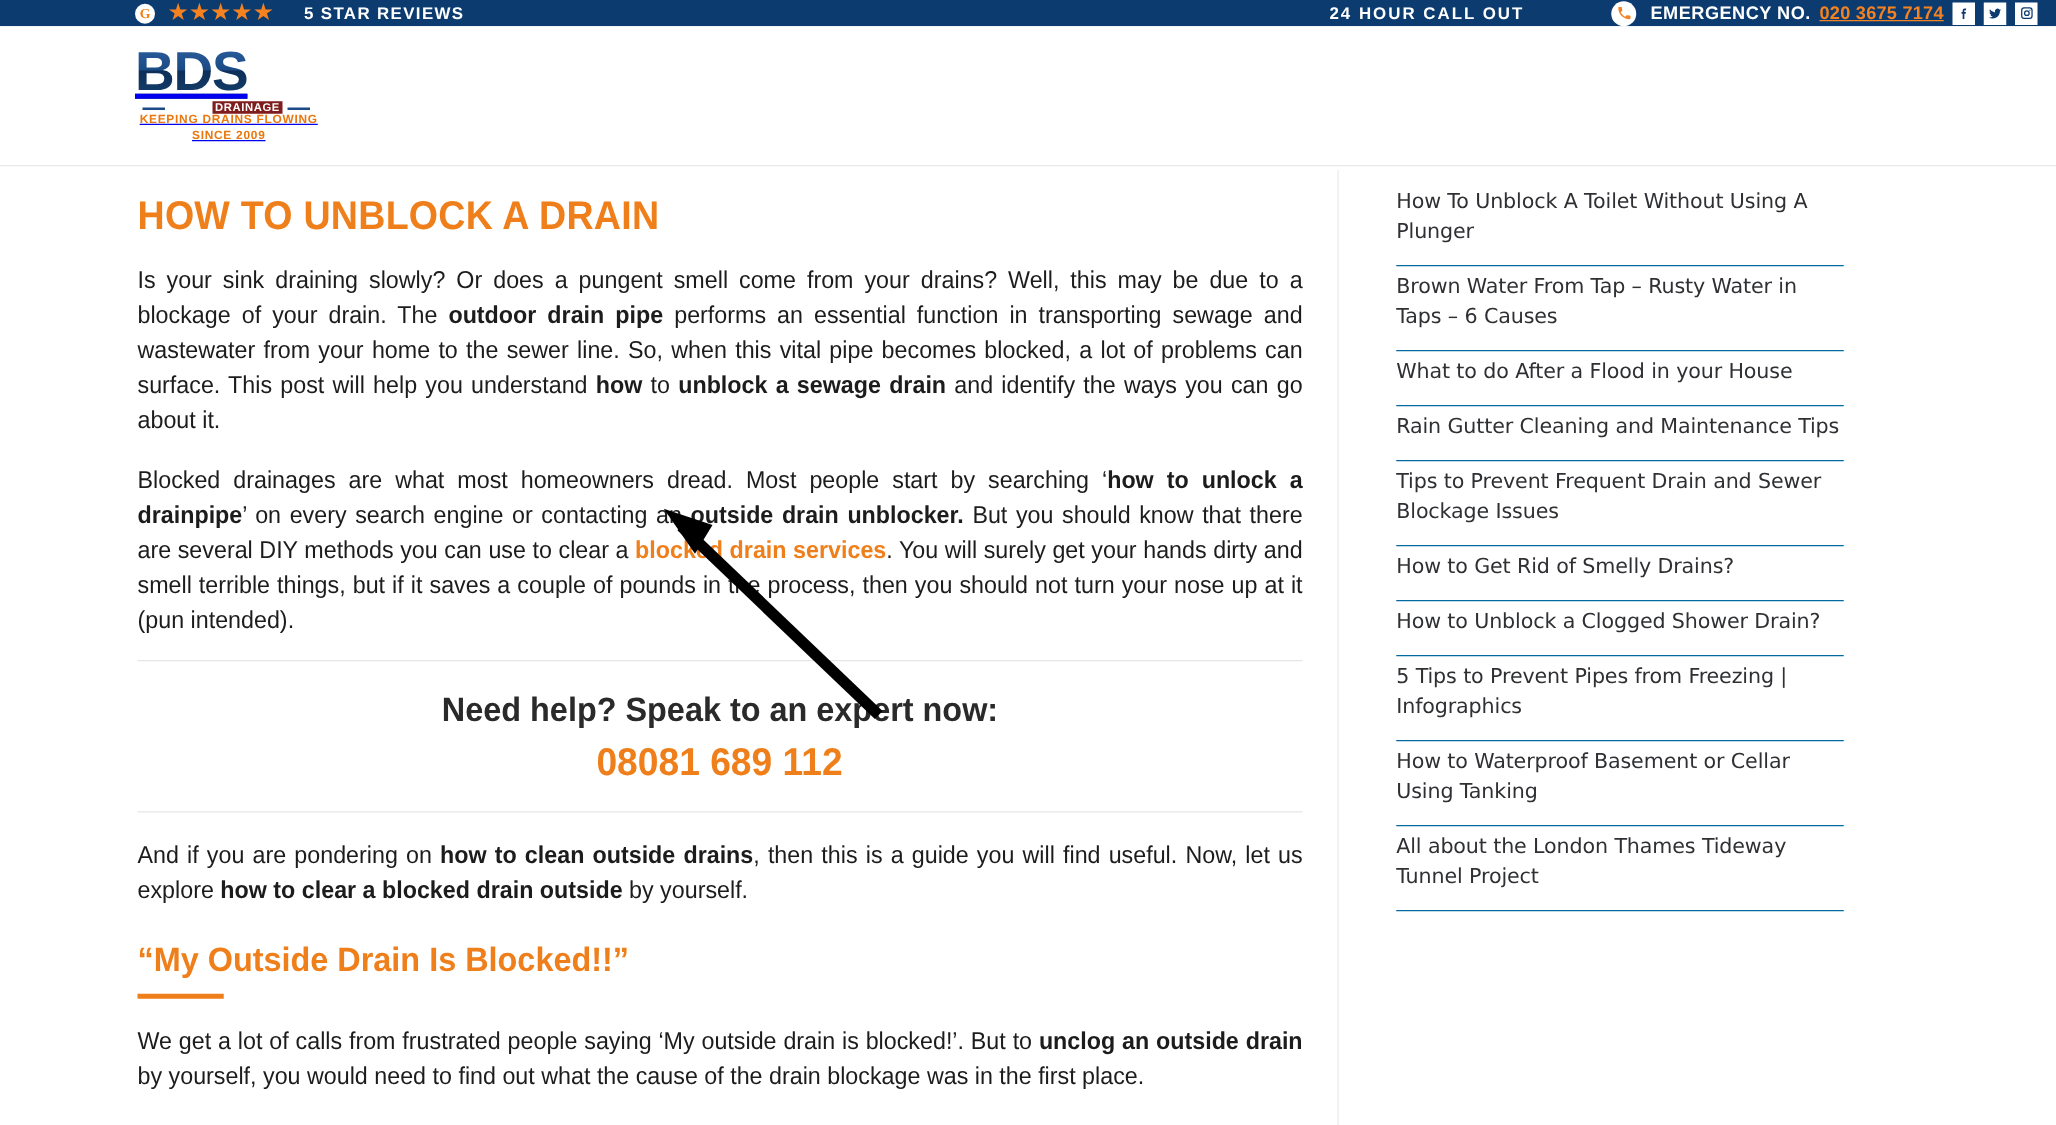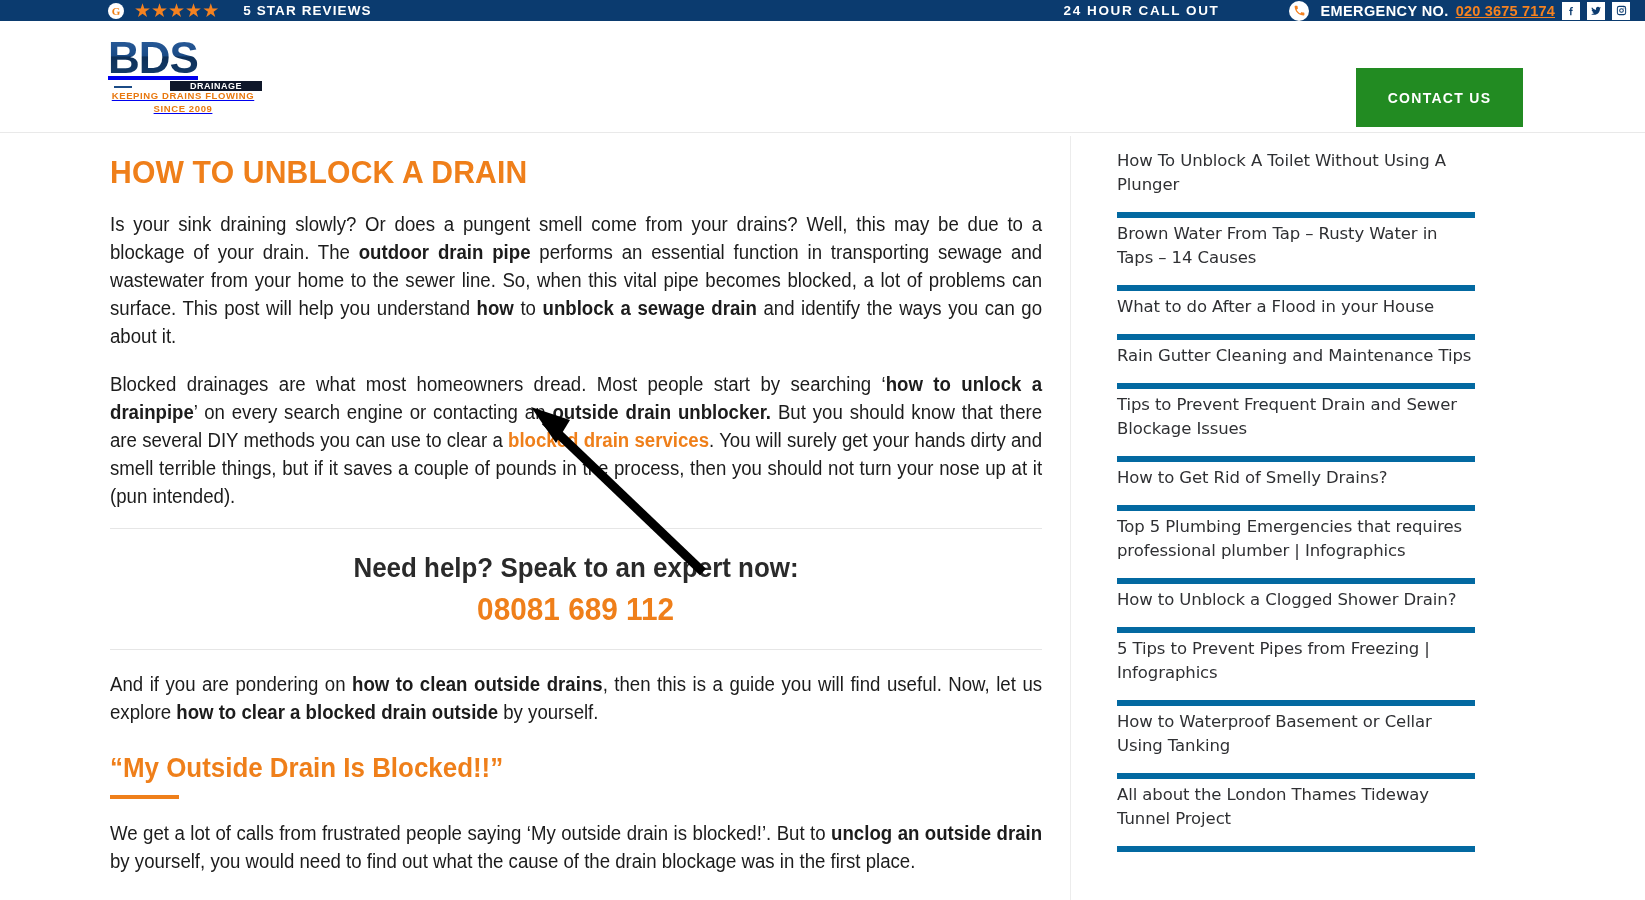--- a/index.html
+++ b/index.html
@@ -68,21 +68,21 @@
     font-family: "Liberation Sans", sans-serif;
     font-size: 44px; font-weight: bold; letter-spacing: -1px;
     color: #123a6b; line-height: 46px;
     background: linear-gradient(180deg,#2c5f9e 0%,#1b4b86 45%,#0d2f58 48%,#16406f 100%);
     -webkit-background-clip: text; background-clip: text; color: transparent;
     text-align: left; padding-left: 0px; width: 110px;
   }
   .logo-drainage {
     position: absolute; left: 62px; top: 46px;
     font-size: 9px; font-weight: bold; letter-spacing: .5px;
-    color: #123a6b; background: #0f172a; color: #ffffff; padding: 0 20px; text-align: center;
+    color: #123a6b; background: #7f1d1d; color: #ffffff; padding: 0 2px; text-align: center;
   }
   .logo-rule { position: absolute; top: 51px; height: 2px; background: #1b4b86; width: 18px; }
   .logo-tag {
     margin-top: 8px; font-size: 9.5px; font-weight: bold; letter-spacing: .6px;
     color: #e8780f; line-height: 13px; text-align: center; width: 150px;
   }
   .contact-btn {
     position: absolute; left: 1356px; top: 47px;
     width: 167px; height: 59px;
     background: #228b22; color: #ffffff;
@@ -145,21 +145,21 @@
     pointer-events: none; z-index: 50;
   }
 
   
   .sidebar {
     position: absolute; left: 1117px; top: 0; width: 358px;
     font-family: "DejaVu Sans", sans-serif;
   }
   .sb-item {
     padding: 4px 0 15px 0;
-    border-bottom: 6px solid #0369a1;
+    border-bottom: 1px solid #0369a1;
     font-size: 16.5px; line-height: 24px;
     color: #2f3033; cursor: pointer;
     letter-spacing: -.1px;
   }
   .sb-item:first-child { padding-top: 13px; }
   .sb-divider-left {
     position: absolute; left: 1070px; top: 0; width: 1px; height: 764px;
     background: #ececec;
   }
 </style>
@@ -203,21 +203,20 @@
 
 <div class="header">
   <a class="logo" href="#">
     <div class="logo-bds">BDS</div>
     <div class="logo-rule" style="left:6px;"></div>
     <div class="logo-rule" style="left:122px;"></div>
     <div class="logo-drainage">DRAINAGE</div>
     <div class="logo-tag">KEEPING DRAINS FLOWING</div>
     <div class="logo-tag" style="margin-top:0;text-align:center;width:150px;">SINCE 2009</div>
   </a>
-  <button class="contact-btn">CONTACT US</button>
 </div>
 
 <div class="page">
 
   <div class="sb-divider-left"></div>
 
   <article class="article">
     <h1 class="post-title">HOW TO UNBLOCK A DRAIN</h1>
 
     <p class="body"><span>Is your sink draining slowly? Or does a pungent smell come from your drains? Well, this may be due to a blockage of your drain. The </span><b>outdoor drain pipe</b><span> performs an essential function in transporting sewage and wastewater from your home to the sewer line. So, when this vital pipe becomes blocked, a lot of problems can surface. This post will help you understand </span><b>how</b><span> to </span><b>unblock a sewage drain</b><span> and identify the ways you can go about it.</span></p>
@@ -234,26 +233,25 @@
     <h2 class="sub-title">“My Outside Drain Is Blocked!!”</h2>
     <div class="sub-underline"></div>
 
     <p class="body"><span>We get a lot of calls from frustrated people saying ‘My outside drain is blocked!’. But to </span><b>unclog an outside drain</b><span> by yourself, you would need to find out what the cause of the drain blockage was in the first place.</span></p>
 
     <p class="body">It is important to do this because each drain blockage has a different cause. For example, kitchen sinks get clogged with grease, food particles or oil, for a bathroom it may be soap or hair, and a toilet drain can be blocked by something that causes a drain pipe blockage like tissue.</p>
   </article>
 
   <aside class="sidebar">
     <div class="sb-item">How To Unblock A Toilet Without Using A Plunger</div>
-    <div class="sb-item">Brown Water From Tap – Rusty Water in Taps – 14 Causes</div>
+    <div class="sb-item">Brown Water From Tap – Rusty Water in Taps – 6 Causes</div>
     <div class="sb-item">What to do After a Flood in your House</div>
     <div class="sb-item">Rain Gutter Cleaning and Maintenance Tips</div>
     <div class="sb-item">Tips to Prevent Frequent Drain and Sewer Blockage Issues</div>
     <div class="sb-item">How to Get Rid of Smelly Drains?</div>
-    <div class="sb-item">Top 5 Plumbing Emergencies that requires professional plumber | Infographics</div>
     <div class="sb-item">How to Unblock a Clogged Shower Drain?</div>
     <div class="sb-item">5 Tips to Prevent Pipes from Freezing | Infographics</div>
     <div class="sb-item">How to Waterproof Basement or Cellar Using Tanking</div>
     <div class="sb-item">All about the London Thames Tideway Tunnel Project</div>
 
   </aside>
 </div>
 
 <svg class="arrow-overlay" viewBox="0 0 1645 900">
   <line x1="703" y1="572" x2="545" y2="421" stroke="#000000" stroke-width="9"></line>

